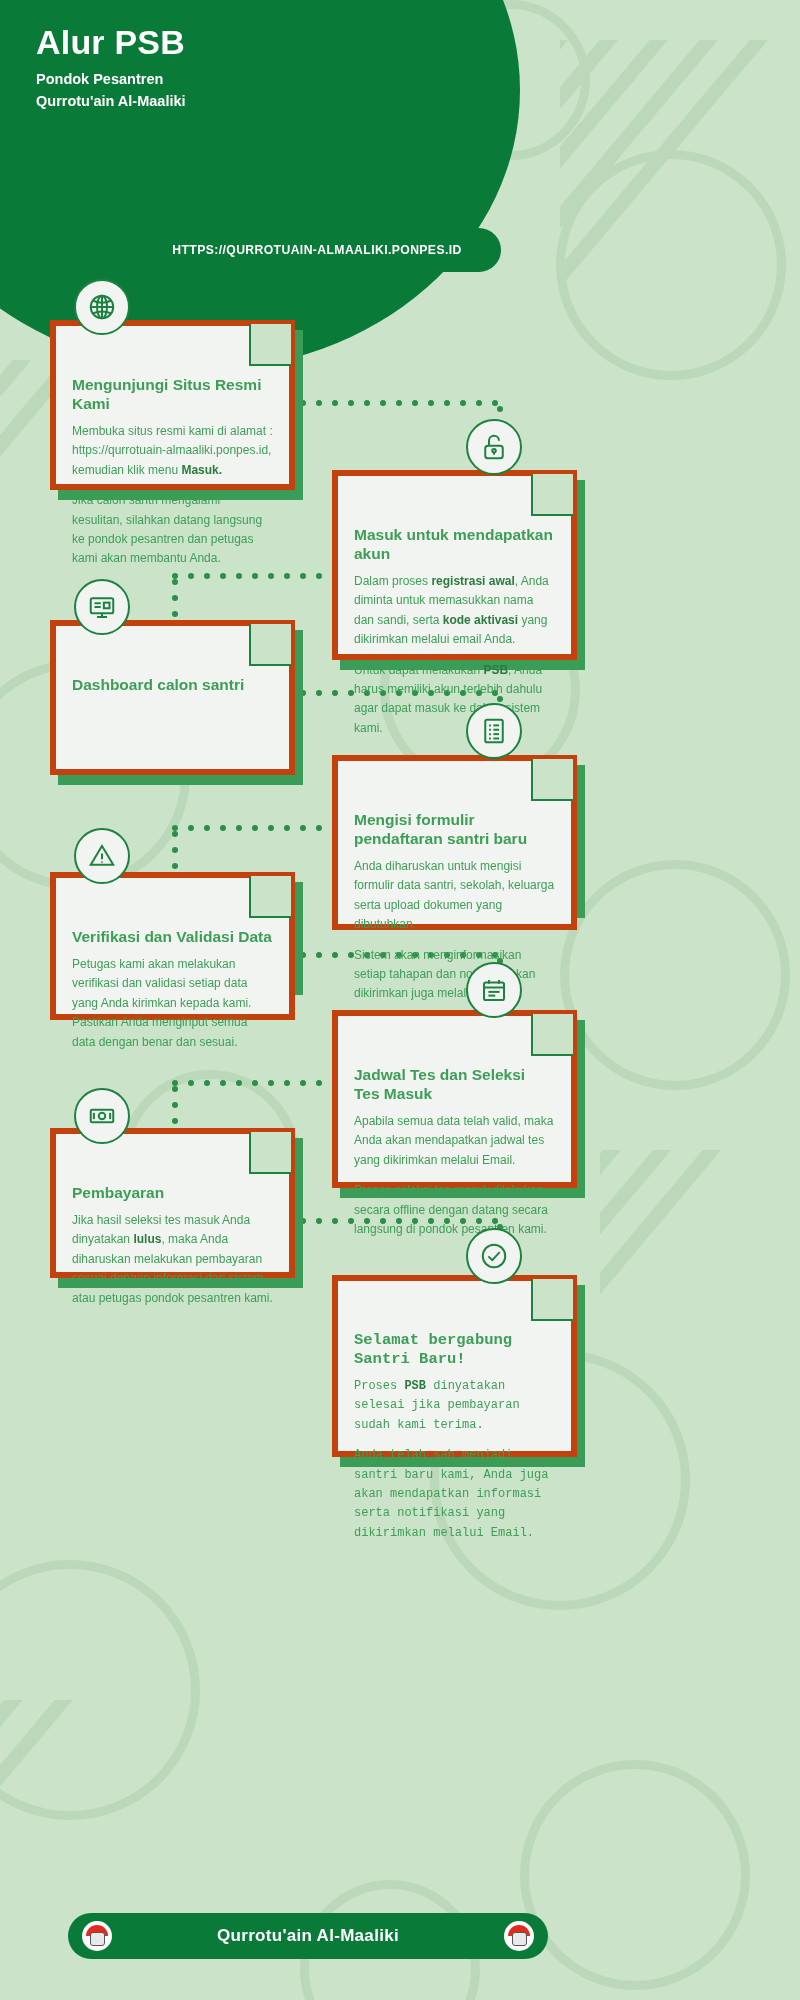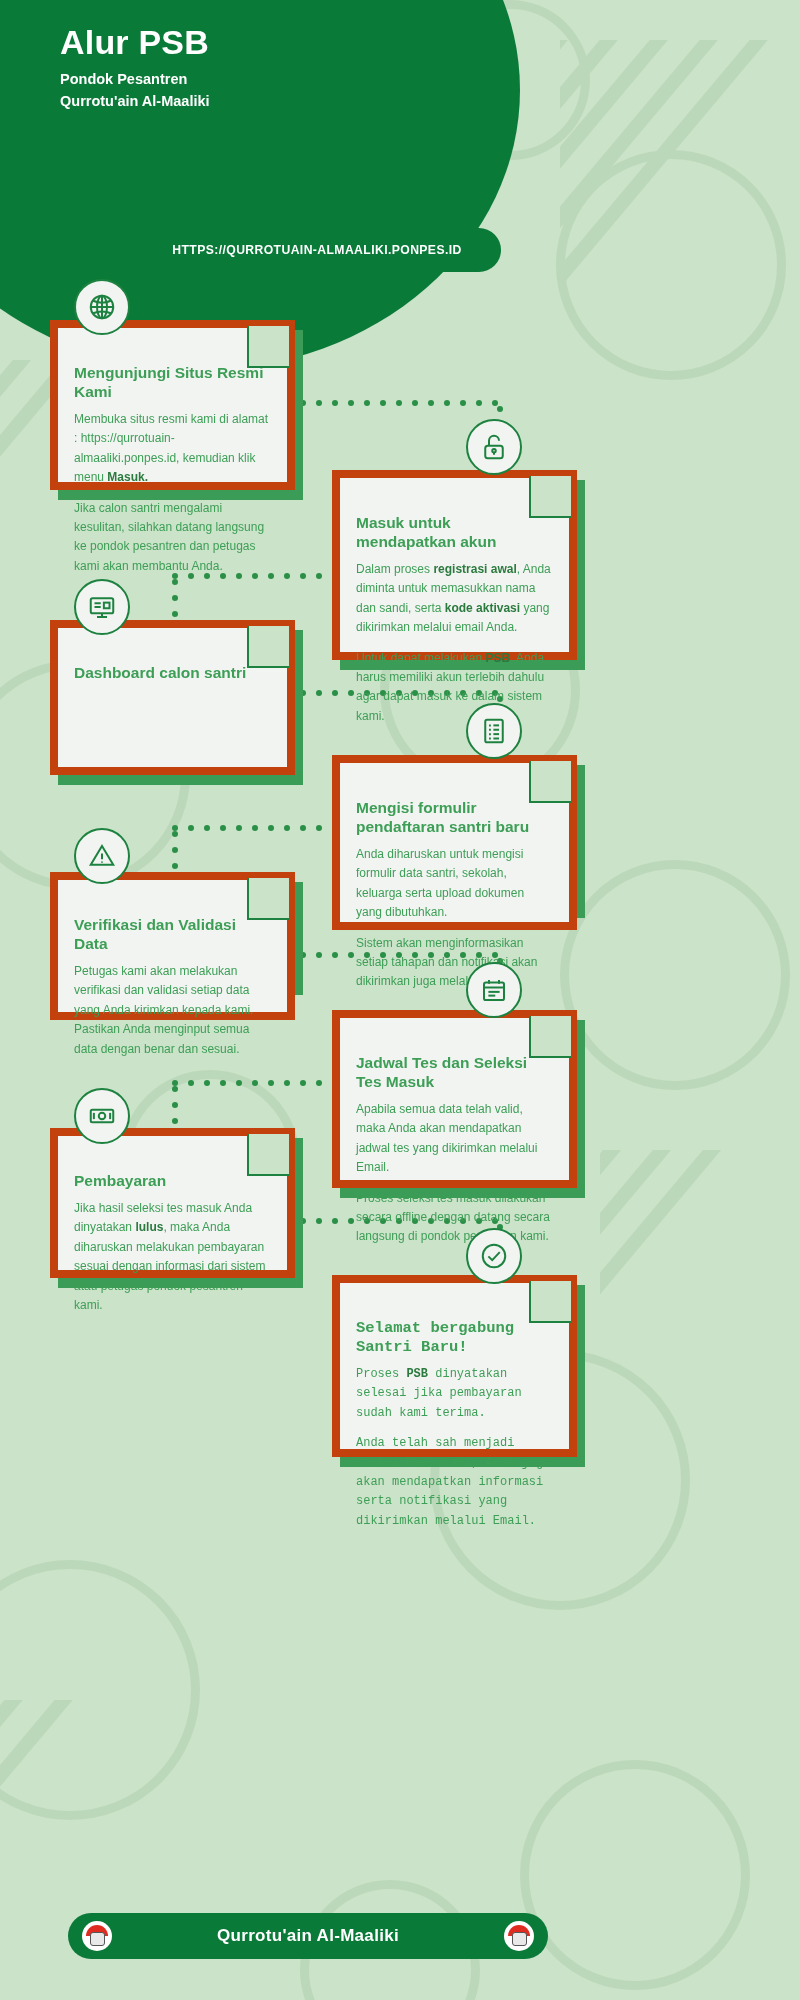--- a/index.html
+++ b/index.html
@@ -13,41 +13,41 @@
   .ring{position:absolute;border-radius:50%;border:9px solid #bcd8ba;}
   .stripes{position:absolute;overflow:hidden;}
   .stripes i{position:absolute;display:block;width:14px;height:200%;
     background:#bcd8ba;transform:rotate(40deg);transform-origin:top left;}
 
   
   .header-blob{
     position:absolute;left:-120px;top:-190px;width:640px;height:560px;
     background:#0a7a38;border-radius:50%;z-index:2;
   }
-  .header-text{position:absolute;left:36px;top:24px;z-index:3;color:#fff;margin-left:24px;}
+  .header-text{position:absolute;left:36px;top:24px;z-index:3;color:#fff;}
   .header-text h1{font-size:34px;font-weight:bold;letter-spacing:.2px;line-height:1.1;}
   .header-text h2{font-size:14.5px;font-weight:bold;line-height:1.5;margin-top:8px;}
 
   
   .url-pill{
     position:absolute;left:133px;top:228px;width:368px;height:44px;z-index:4;
     background:#0a7a38;border-radius:22px;color:#fff;
     display:flex;align-items:center;justify-content:center;
     font-size:12.2px;font-weight:bold;letter-spacing:.4px;
   }
 
   
   .card{position:absolute;z-index:5;width:245px;}
   .card .shadow{
     position:absolute;left:8px;top:10px;width:245px;height:100%;
     background:#3a9c56;
   }
   .card .panel{
-    position:relative;background:#f2f4f2;border:8px solid #c2410c;
-    padding:14px 16px 18px 16px;min-height:100%;
+    position:relative;background:#f2f4f2;border:6px solid #c2410c;
+    padding:28px 16px 18px 16px;min-height:100%;
   }
   
   .fold{position:absolute;right:-2px;top:-2px;width:42px;height:42px;}
   .fold .tri-bg{position:absolute;right:0;top:0;width:42px;height:42px;
     background:#cbe3c9;border-left:2px solid #1d8240;border-bottom:2px solid #1d8240;}
   .card-title{
     color:#3d9e56;font-size:15.5px;font-weight:bold;line-height:1.22;margin-bottom:8px;
   }
   .card p{color:#3d9e56;font-size:12px;line-height:1.62;margin-bottom:11px;}
   .card p:last-child{margin-bottom:0;}

